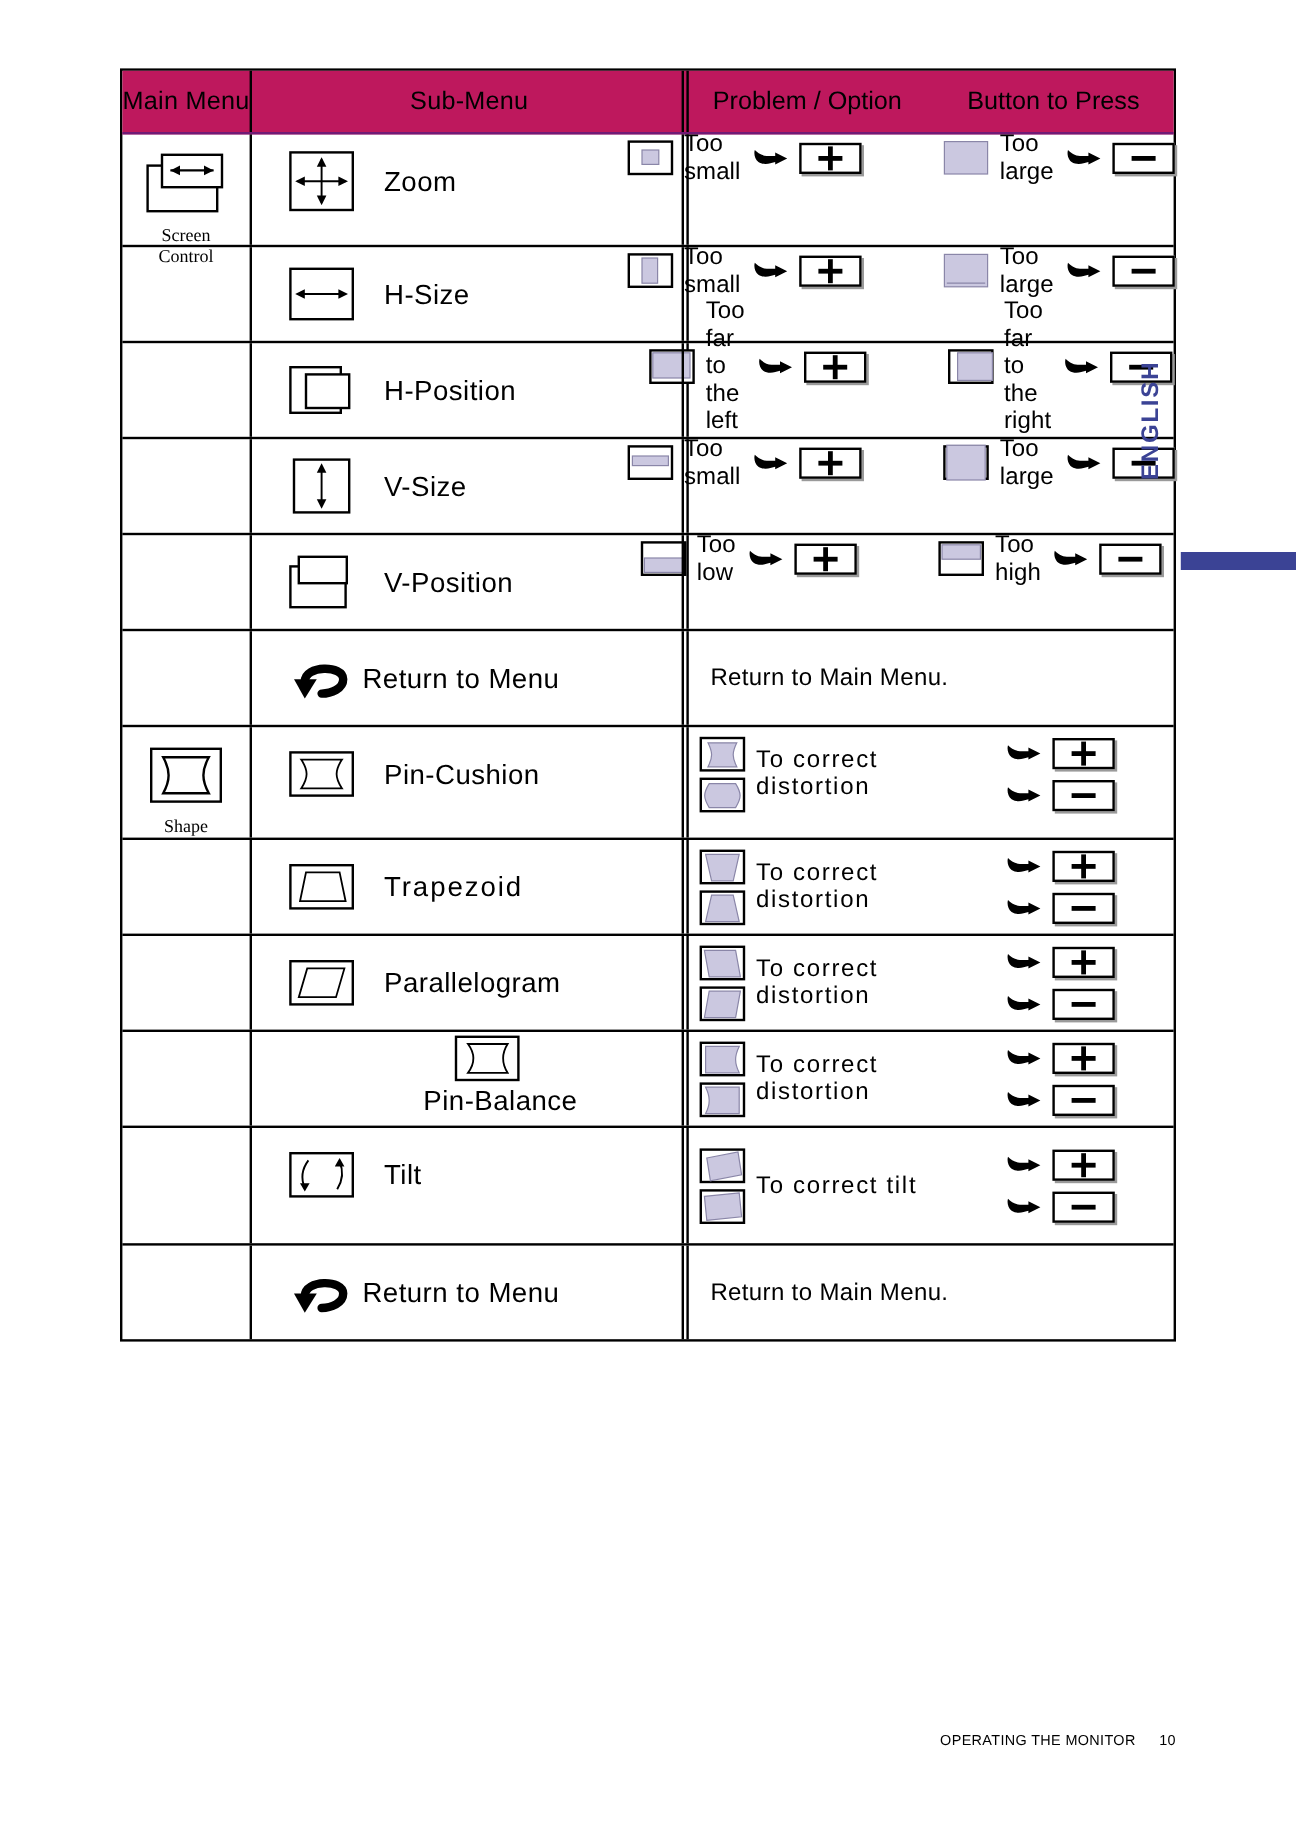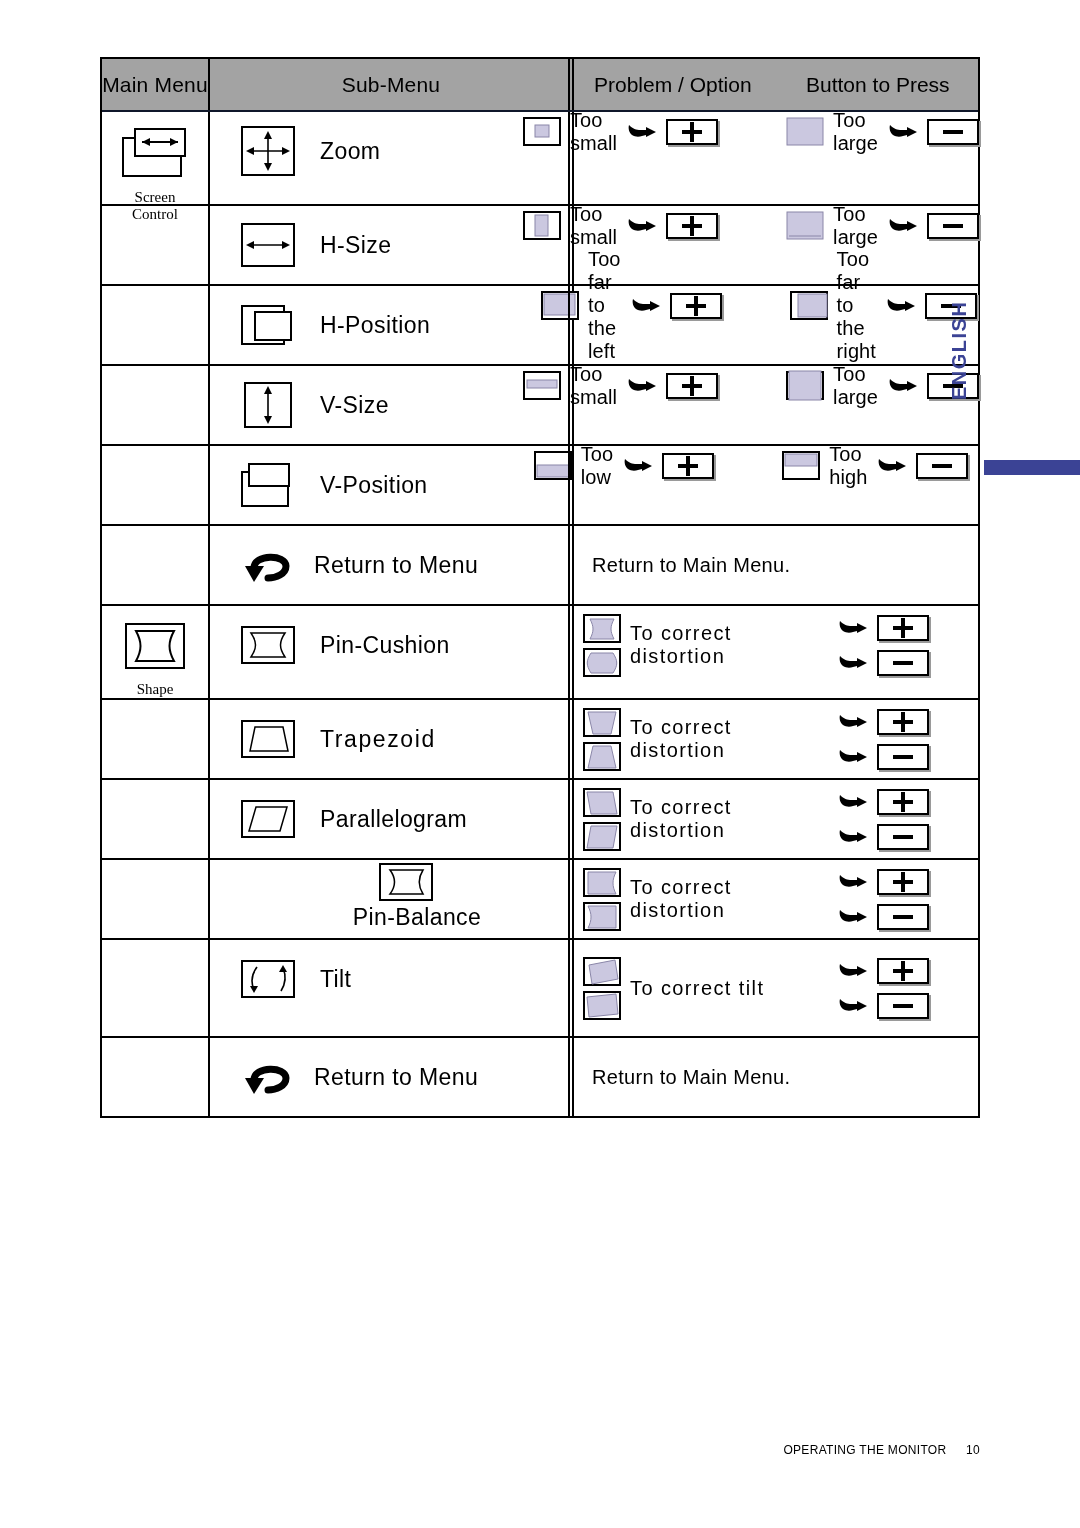--- a/index.html
+++ b/index.html
@@ -20,21 +20,21 @@
   
   .c-main{width:106px;flex:0 0 106px;box-sizing:border-box;}
   .c-sub {width:364px;flex:0 0 364px;box-sizing:border-box;border-left:2px solid #000;}
   .c-prob{width:406px;flex:1 1 auto;box-sizing:border-box;border-left:2px solid #000;
           position:relative;}
   
   .c-prob:before{content:"";position:absolute;left:-6px;top:0;bottom:0;
                  width:2px;background:#000;}
 
   
-  .hdr{background:#a3a3a3;border-bottom:2px solid #0f172a;}
+  .hdr{background:#be185d;border-bottom:2px solid #701a75;}
   .hdr .cell{
     display:flex;align-items:center;justify-content:center;
     height:51px;font-size:21px;letter-spacing:.2px;
   }
   .hdr-prob-inner{display:flex;width:100%;height:51px;align-items:center;}
   .hdr-prob-inner .p1{flex:0 0 232px;font-size:21px;padding-left:20px;box-sizing:border-box;}
   .hdr-prob-inner .p2{flex:1 1 auto;font-size:21px;}
 
   
   .brow{border-bottom:2px solid #000;}
@@ -63,21 +63,21 @@
   .prob-merge{display:flex;align-items:center;height:100%;}
   .merge-icos{flex:0 0 56px;display:flex;flex-direction:column;gap:3px;
               align-items:center;justify-content:center;}
   .merge-txt{flex:1 1 auto;font-size:20px;letter-spacing:1.4px;}
   .merge-btns{flex:0 0 150px;display:flex;flex-direction:column;gap:9px;
               padding-left:10px;box-sizing:border-box;}
   .merge-btns .opt-btn{flex:0 0 auto;padding-left:0;}
 
   
   .ret-sub{display:flex;align-items:center;height:100%;padding-left:30px;box-sizing:border-box;}
-  .ret-lab{font-size:23px;margin-left:18px;letter-spacing:.4px;}
+  .ret-lab{font-size:23px;margin-left:6px;letter-spacing:.4px;}
   .ret-prob{display:flex;align-items:center;height:100%;padding-left:18px;
             font-size:20px;box-sizing:border-box;letter-spacing:.3px;}
 
   
   .key{
     width:52px;height:26px;border:2px solid #000;background:#fff;
     display:flex;align-items:center;justify-content:center;
     box-shadow:2px 2px 0 #9a9a9a;box-sizing:border-box;
   }
   .key .bar{position:relative;width:20px;height:4px;background:#000;}

